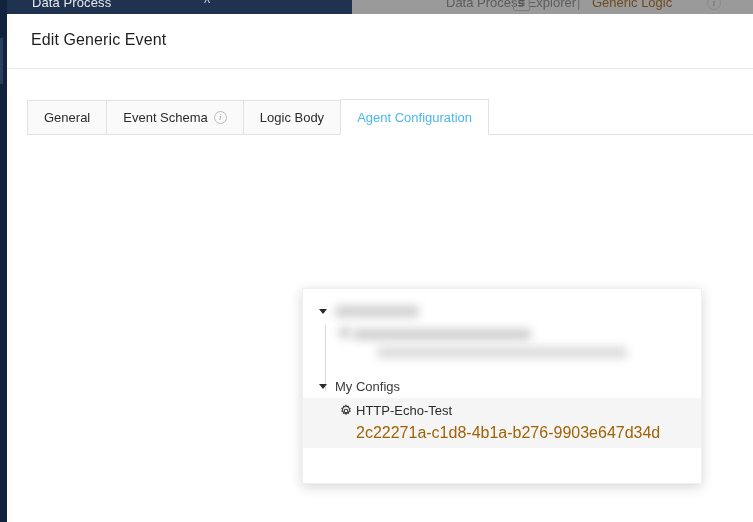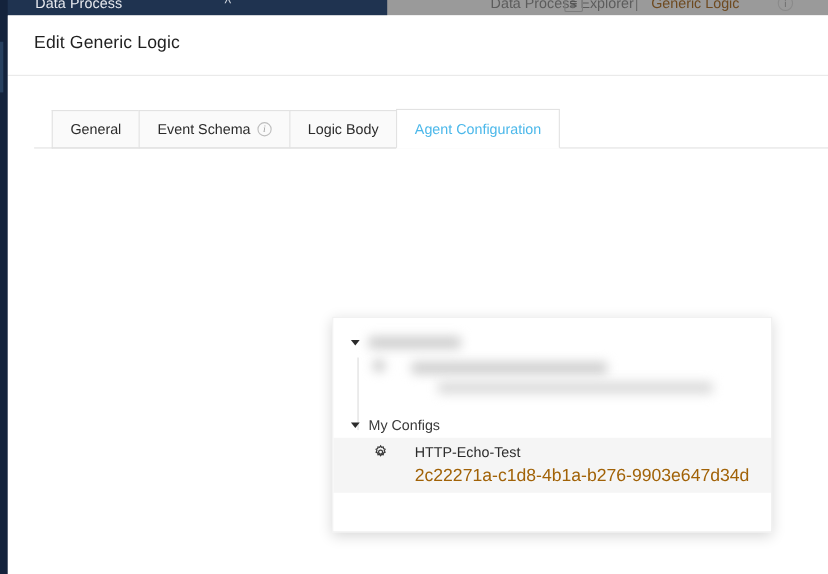--- a/index.html
+++ b/index.html
@@ -135,21 +135,21 @@
     top: 17px;
     font-size: 16px;
     color: #1f1f1f;
     letter-spacing: .1px;
   }
 
   
   .tabs {
     position: absolute;
     top: 85px;
-    left: 40px;
+    left: 20px;
     display: flex;
     align-items: flex-end;
     height: 36px;
   }
   .tab {
     position: relative;
     height: 35px;
     box-sizing: border-box;
     display: flex;
     align-items: center;
@@ -346,21 +346,21 @@
   .guide-line {
     position: absolute;
     left: 22px;
     top: 26px;
     width: 1px;
     background: #dcdcdc;
   }
   .dd-item {
     display: flex;
     align-items: flex-start;
-    gap: 24px;
+    gap: 3px;
     padding: 4px 10px 4px 36px;
     cursor: pointer;
   }
   .dd-item.hover { background: #f5f5f5; }
   .gear {
     flex: none;
     margin-top: 2px;
   }
   .dd-item-texts { display: flex; flex-direction: column; line-height: 1.45; }
   .dd-name {
@@ -404,21 +404,21 @@
   </div>
 </div>
 
 <div class="left-rail">
   <div class="left-rail-accent"></div>
 </div>
 
 <div class="modal">
 
   <div class="modal-header">
-    <div class="modal-title">Edit Generic Logic</div>
+    <div class="modal-title">Edit Generic Event</div>
   </div>
 
   <div class="tabs">
     <div class="tab">
       <span>General</span>
     </div>
     <div class="tab">
       <span>Event Schema</span>
       <span class="info-circle">i</span>
     </div>

